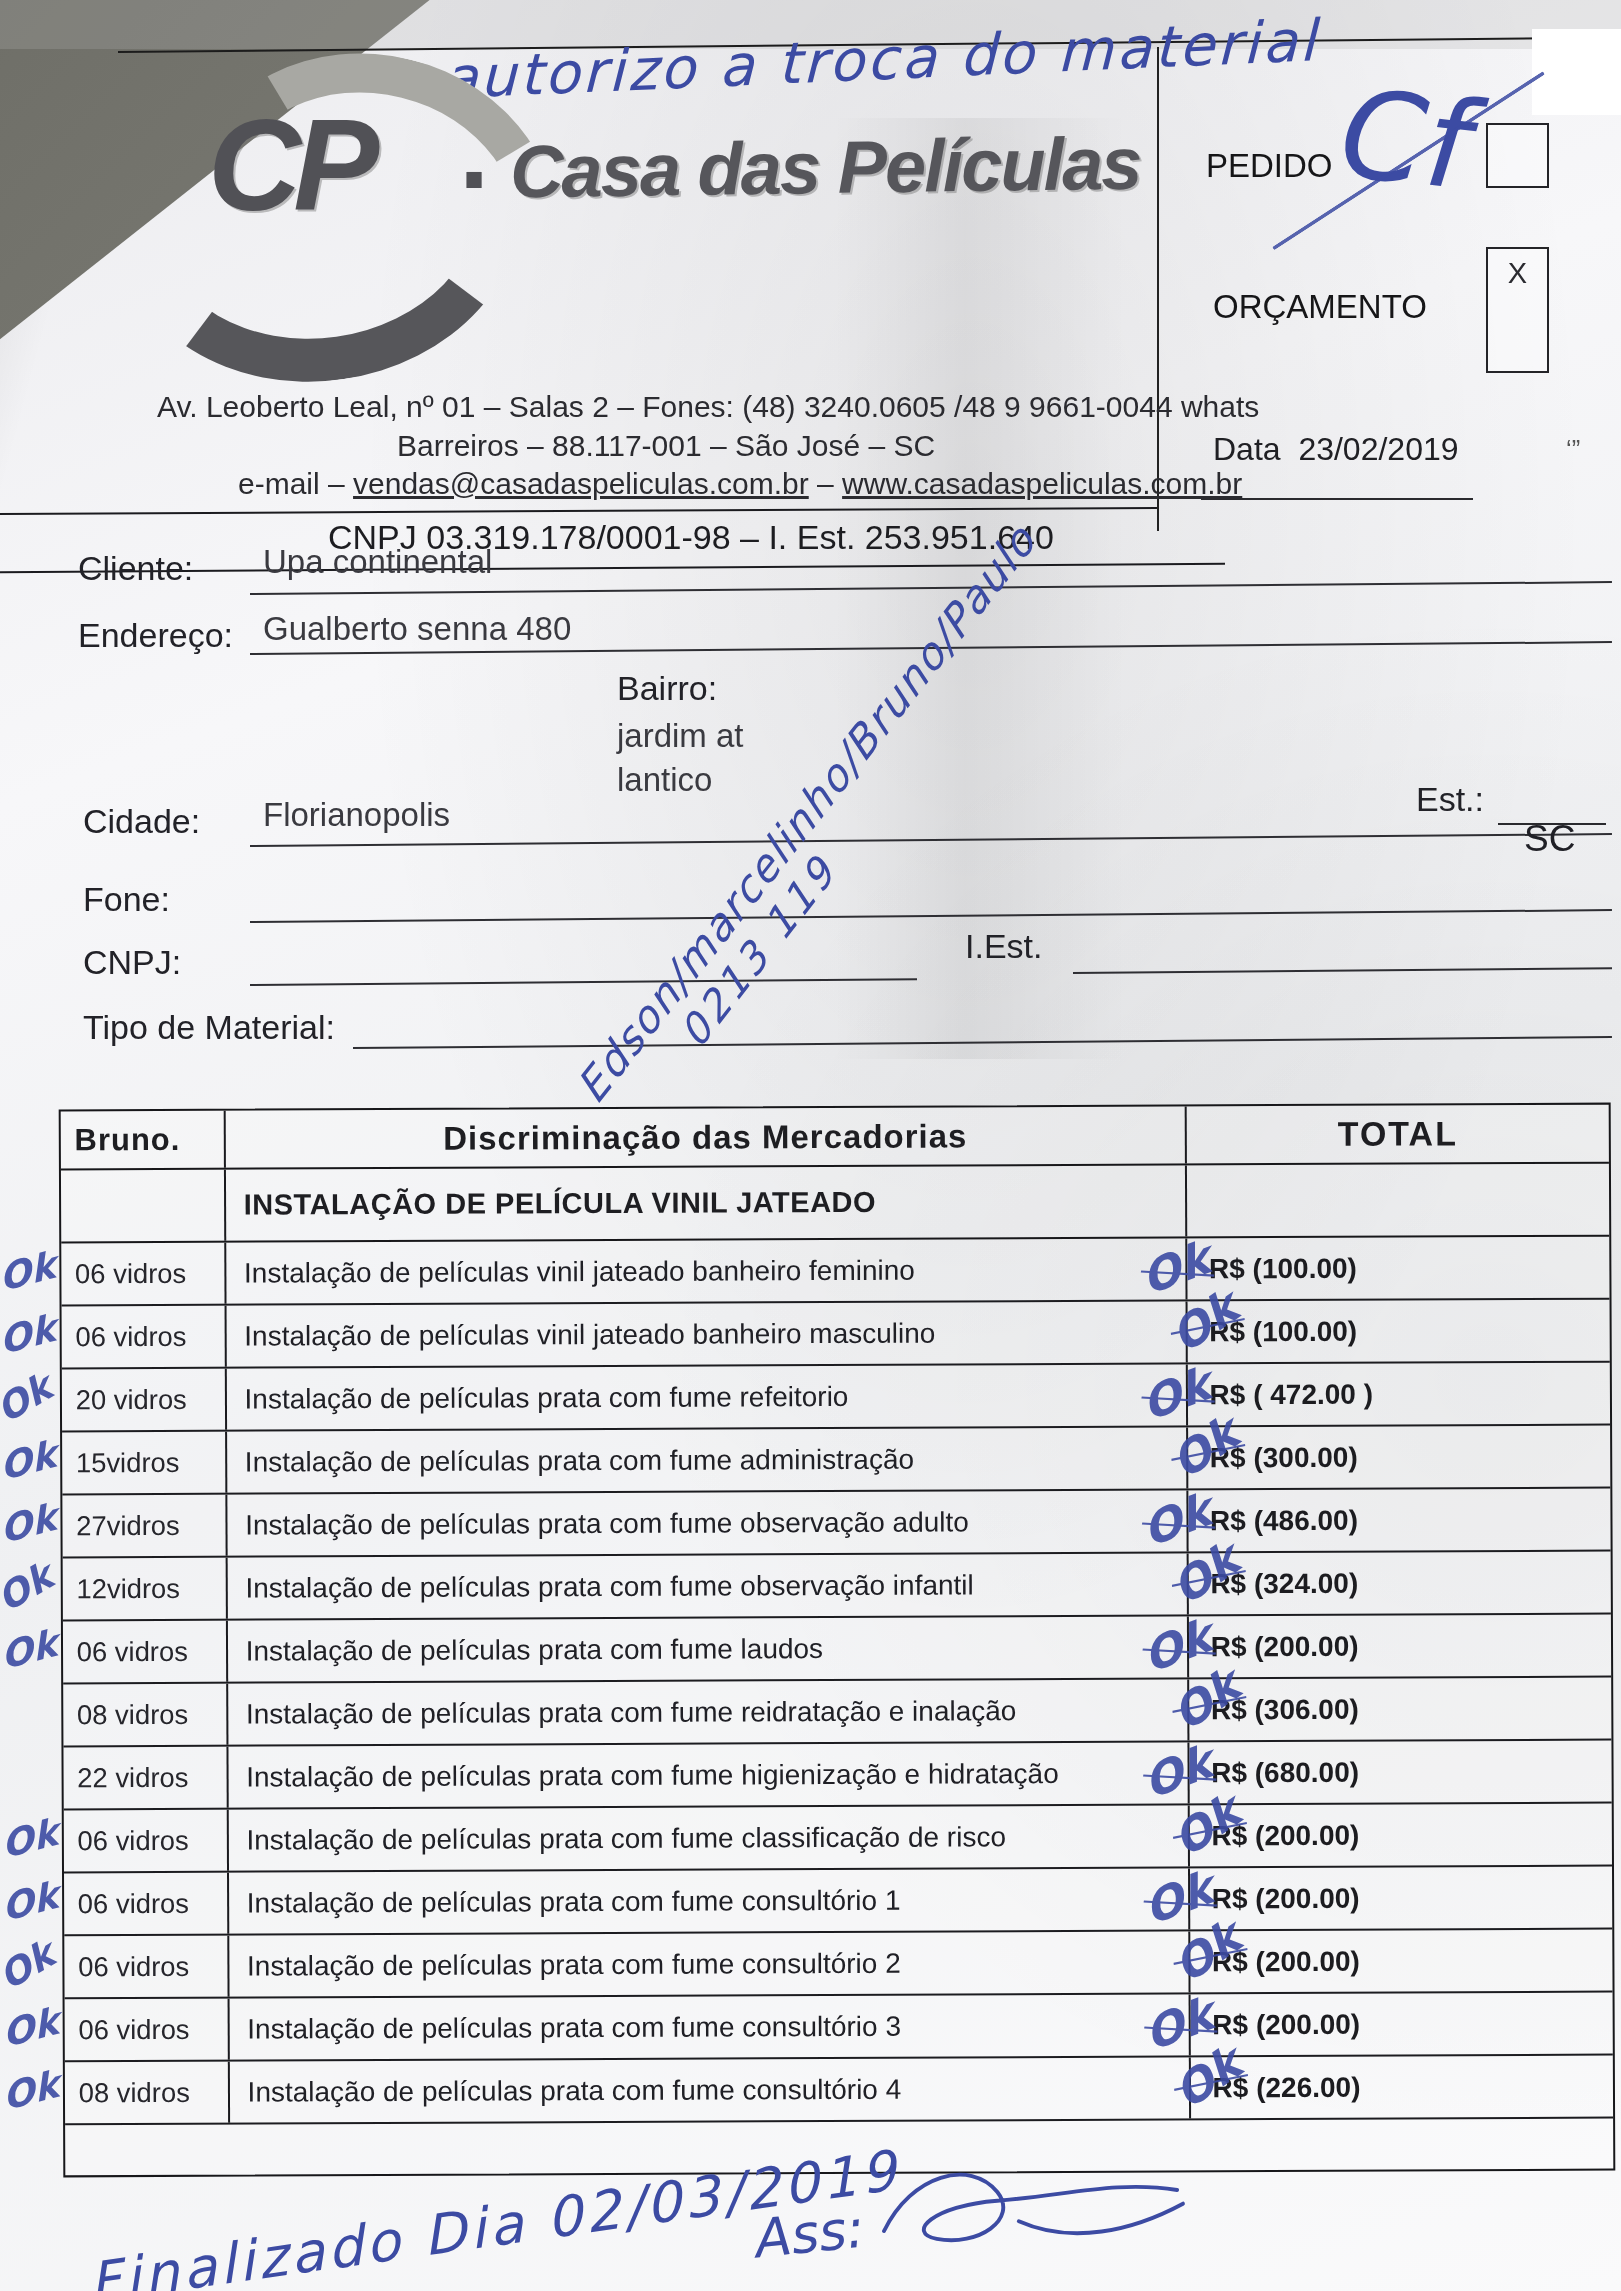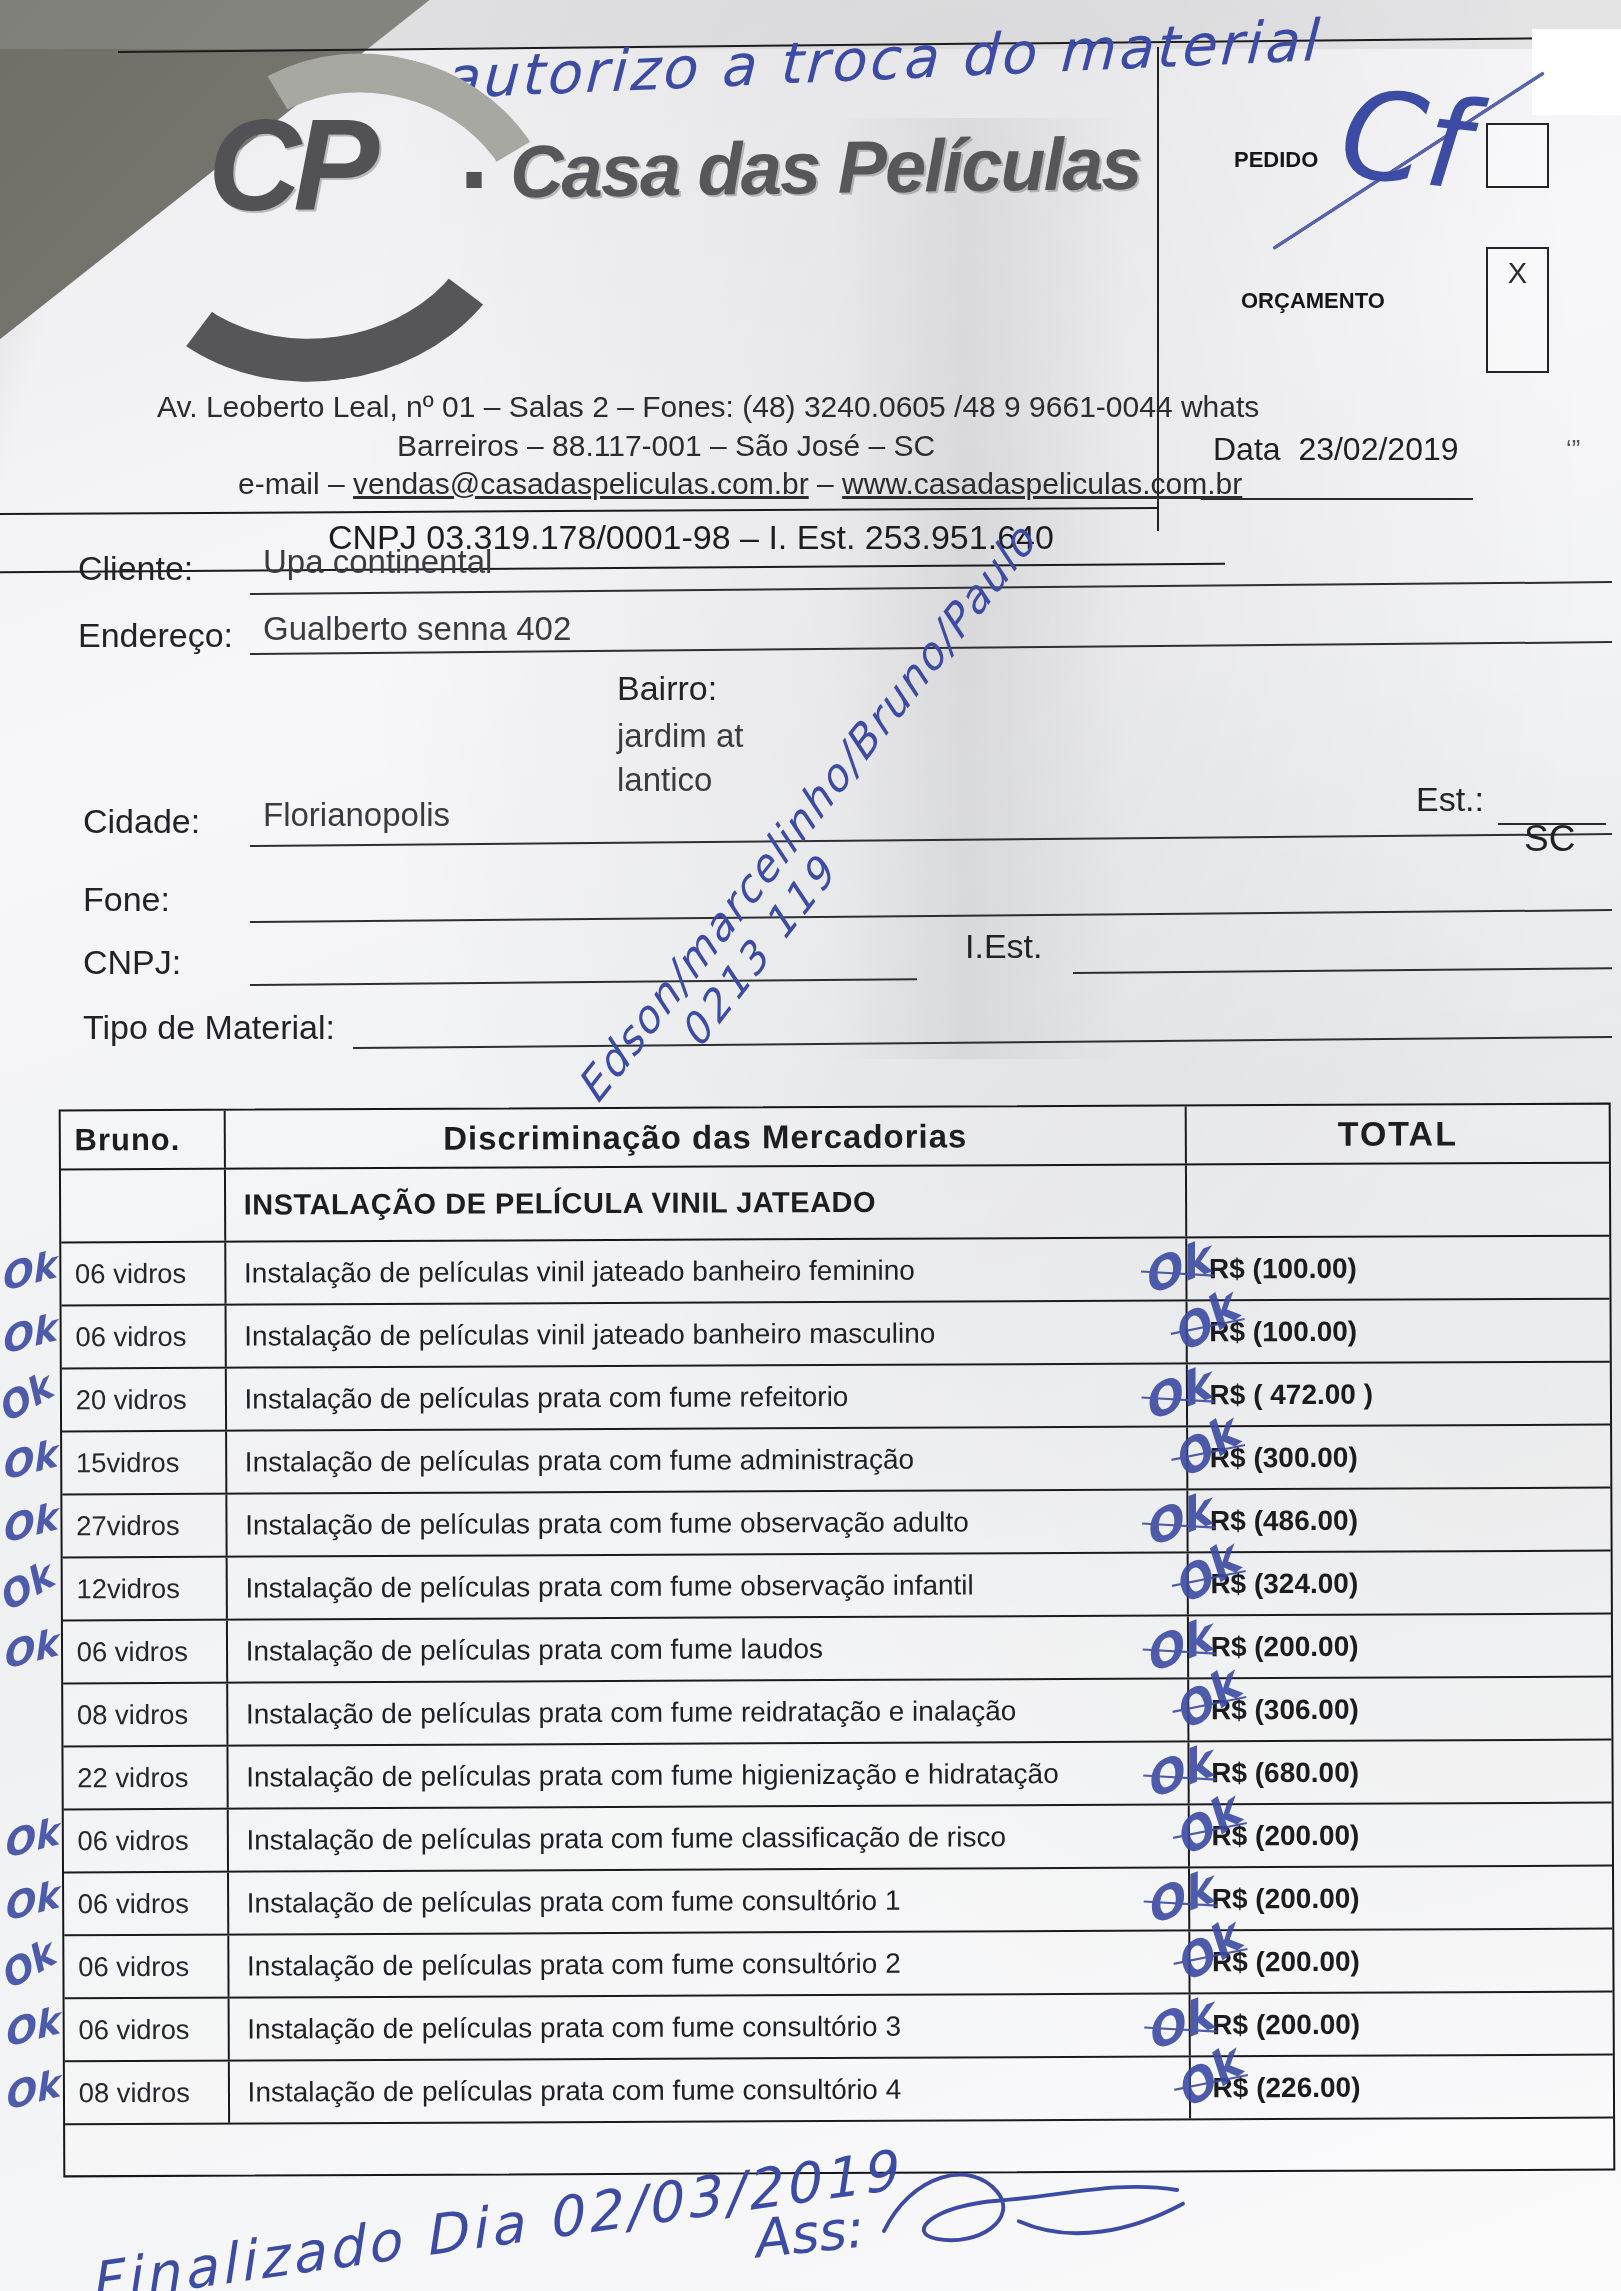--- a/index.html
+++ b/index.html
@@ -29,21 +29,21 @@
     border:39px solid transparent;border-top-color:#a8a8a3;transform:rotate(14deg);}
   .arc-bot{position:absolute;left:-17.6px;top:-29px;width:323px;height:255px;border-radius:50%;
     border:43px solid transparent;border-bottom-color:#56565a;transform:rotate(-8deg);}
   .cp{position:absolute;left:76px;top:21.6px;font-size:129px;font-weight:bold;font-style:italic;
     letter-spacing:-7.8px;color:#515156;text-shadow:2px 2px 0 rgba(120,120,120,.45);}
   .logo-dot{position:absolute;left:459px;top:116px;font-size:108px;font-weight:bold;color:#515156;}
   .logo-text{position:absolute;left:510px;top:125px;font-size:74px;font-weight:bold;font-style:italic;
     letter-spacing:-2px;color:#56565b;text-shadow:2px 2px 0 rgba(130,130,130,.5);transform:rotate(-0.8deg);white-space:nowrap;}
   
   .vdiv{position:absolute;left:1157px;top:47px;height:484px;border-left:2.9px solid #222;}
-  .ordertype{font-size:22px;font-weight:bold;color:#161618;margin-left:28px;}
+  .ordertype{font-size:33px;font-weight:normal;color:#161618;}
   .chk{position:absolute;border:2.9px solid #242428;background:rgba(255,255,255,.35);}
   .chk-x{display:block;text-align:center;font-size:29px;margin-top:7.8px;color:#2b2b30;}
   .dataline{font-size:32px;color:#202024;}
   .u{position:absolute;border-top:2px solid #2a2a2e;}
   .stray{font-size:25.5px;color:#555;}
   
   .addr{font-size:30px;color:#2b2b30;white-space:nowrap;}
   .underlined{text-decoration:underline;}
   .cnpjline{font-size:34px;color:#1d1d21;white-space:nowrap;}
   .rule{position:absolute;border-top:2.9px solid #1b1b1f;}
@@ -125,21 +125,21 @@
   </div>
   <div class="rule" style="left:0;top:510px;width:1157px;transform:rotate(-0.3deg);"></div>
   <div class="abs cnpjline" style="left:328px;top:518px;">CNPJ 03.319.178/0001-98 – I. Est. 253.951.640</div>
   <div class="rule" style="left:0;top:567px;width:1225px;transform:rotate(-0.4deg);"></div>
 
   <div class="abs lab" style="left:78px;top:549px;">Cliente:</div>
   <div class="abs val" style="left:263px;top:543px;">Upa continental</div>
   <div class="fieldline" style="left:250px;top:593px;width:1362px;"></div>
 
   <div class="abs lab" style="left:78px;top:616px;">Endereço:</div>
-  <div class="abs val" style="left:263px;top:610px;">Gualberto senna 402</div>
+  <div class="abs val" style="left:263px;top:610px;">Gualberto senna 480</div>
   <div class="fieldline" style="left:250px;top:653px;width:1362px;"></div>
 
   <div class="abs lab" style="left:617px;top:669px;">Bairro:</div>
   <div class="abs val bairro-val" style="left:617px;top:714px;">jardim atlantico</div>
 
   <div class="abs lab" style="left:83px;top:802px;">Cidade:</div>
   <div class="abs val" style="left:263px;top:796px;">Florianopolis</div>
   <div class="fieldline" style="left:250px;top:845px;width:1362px;"></div>
 
   <div class="abs lab" style="left:1416px;top:780px;">Est.:</div>

